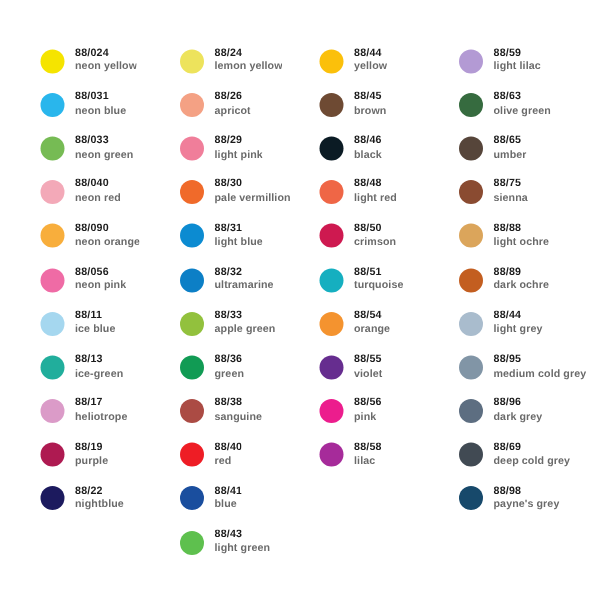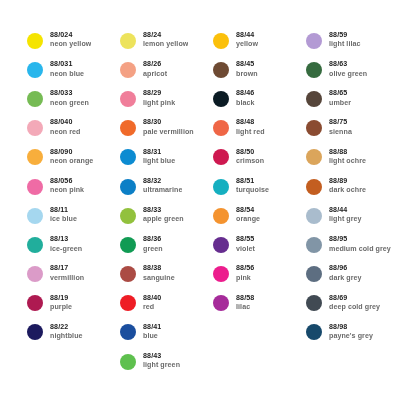--- a/index.html
+++ b/index.html
@@ -139,21 +139,21 @@
           <span class="swatch-dot" style="background-color: rgb(33, 174, 156);"></span>
           <div class="swatch-text">
             <div class="swatch-code">88/13</div>
             <div class="swatch-name">ice-green</div>
           </div>
         </div>
         <div class="swatch-item">
           <span class="swatch-dot" style="background-color: rgb(219, 155, 200);"></span>
           <div class="swatch-text">
             <div class="swatch-code">88/17</div>
-            <div class="swatch-name">vermillion</div>
+            <div class="swatch-name">heliotrope</div>
           </div>
         </div>
         <div class="swatch-item">
           <span class="swatch-dot" style="background-color: rgb(174, 26, 81);"></span>
           <div class="swatch-text">
             <div class="swatch-code">88/19</div>
             <div class="swatch-name">purple</div>
           </div>
         </div>
         <div class="swatch-item">

